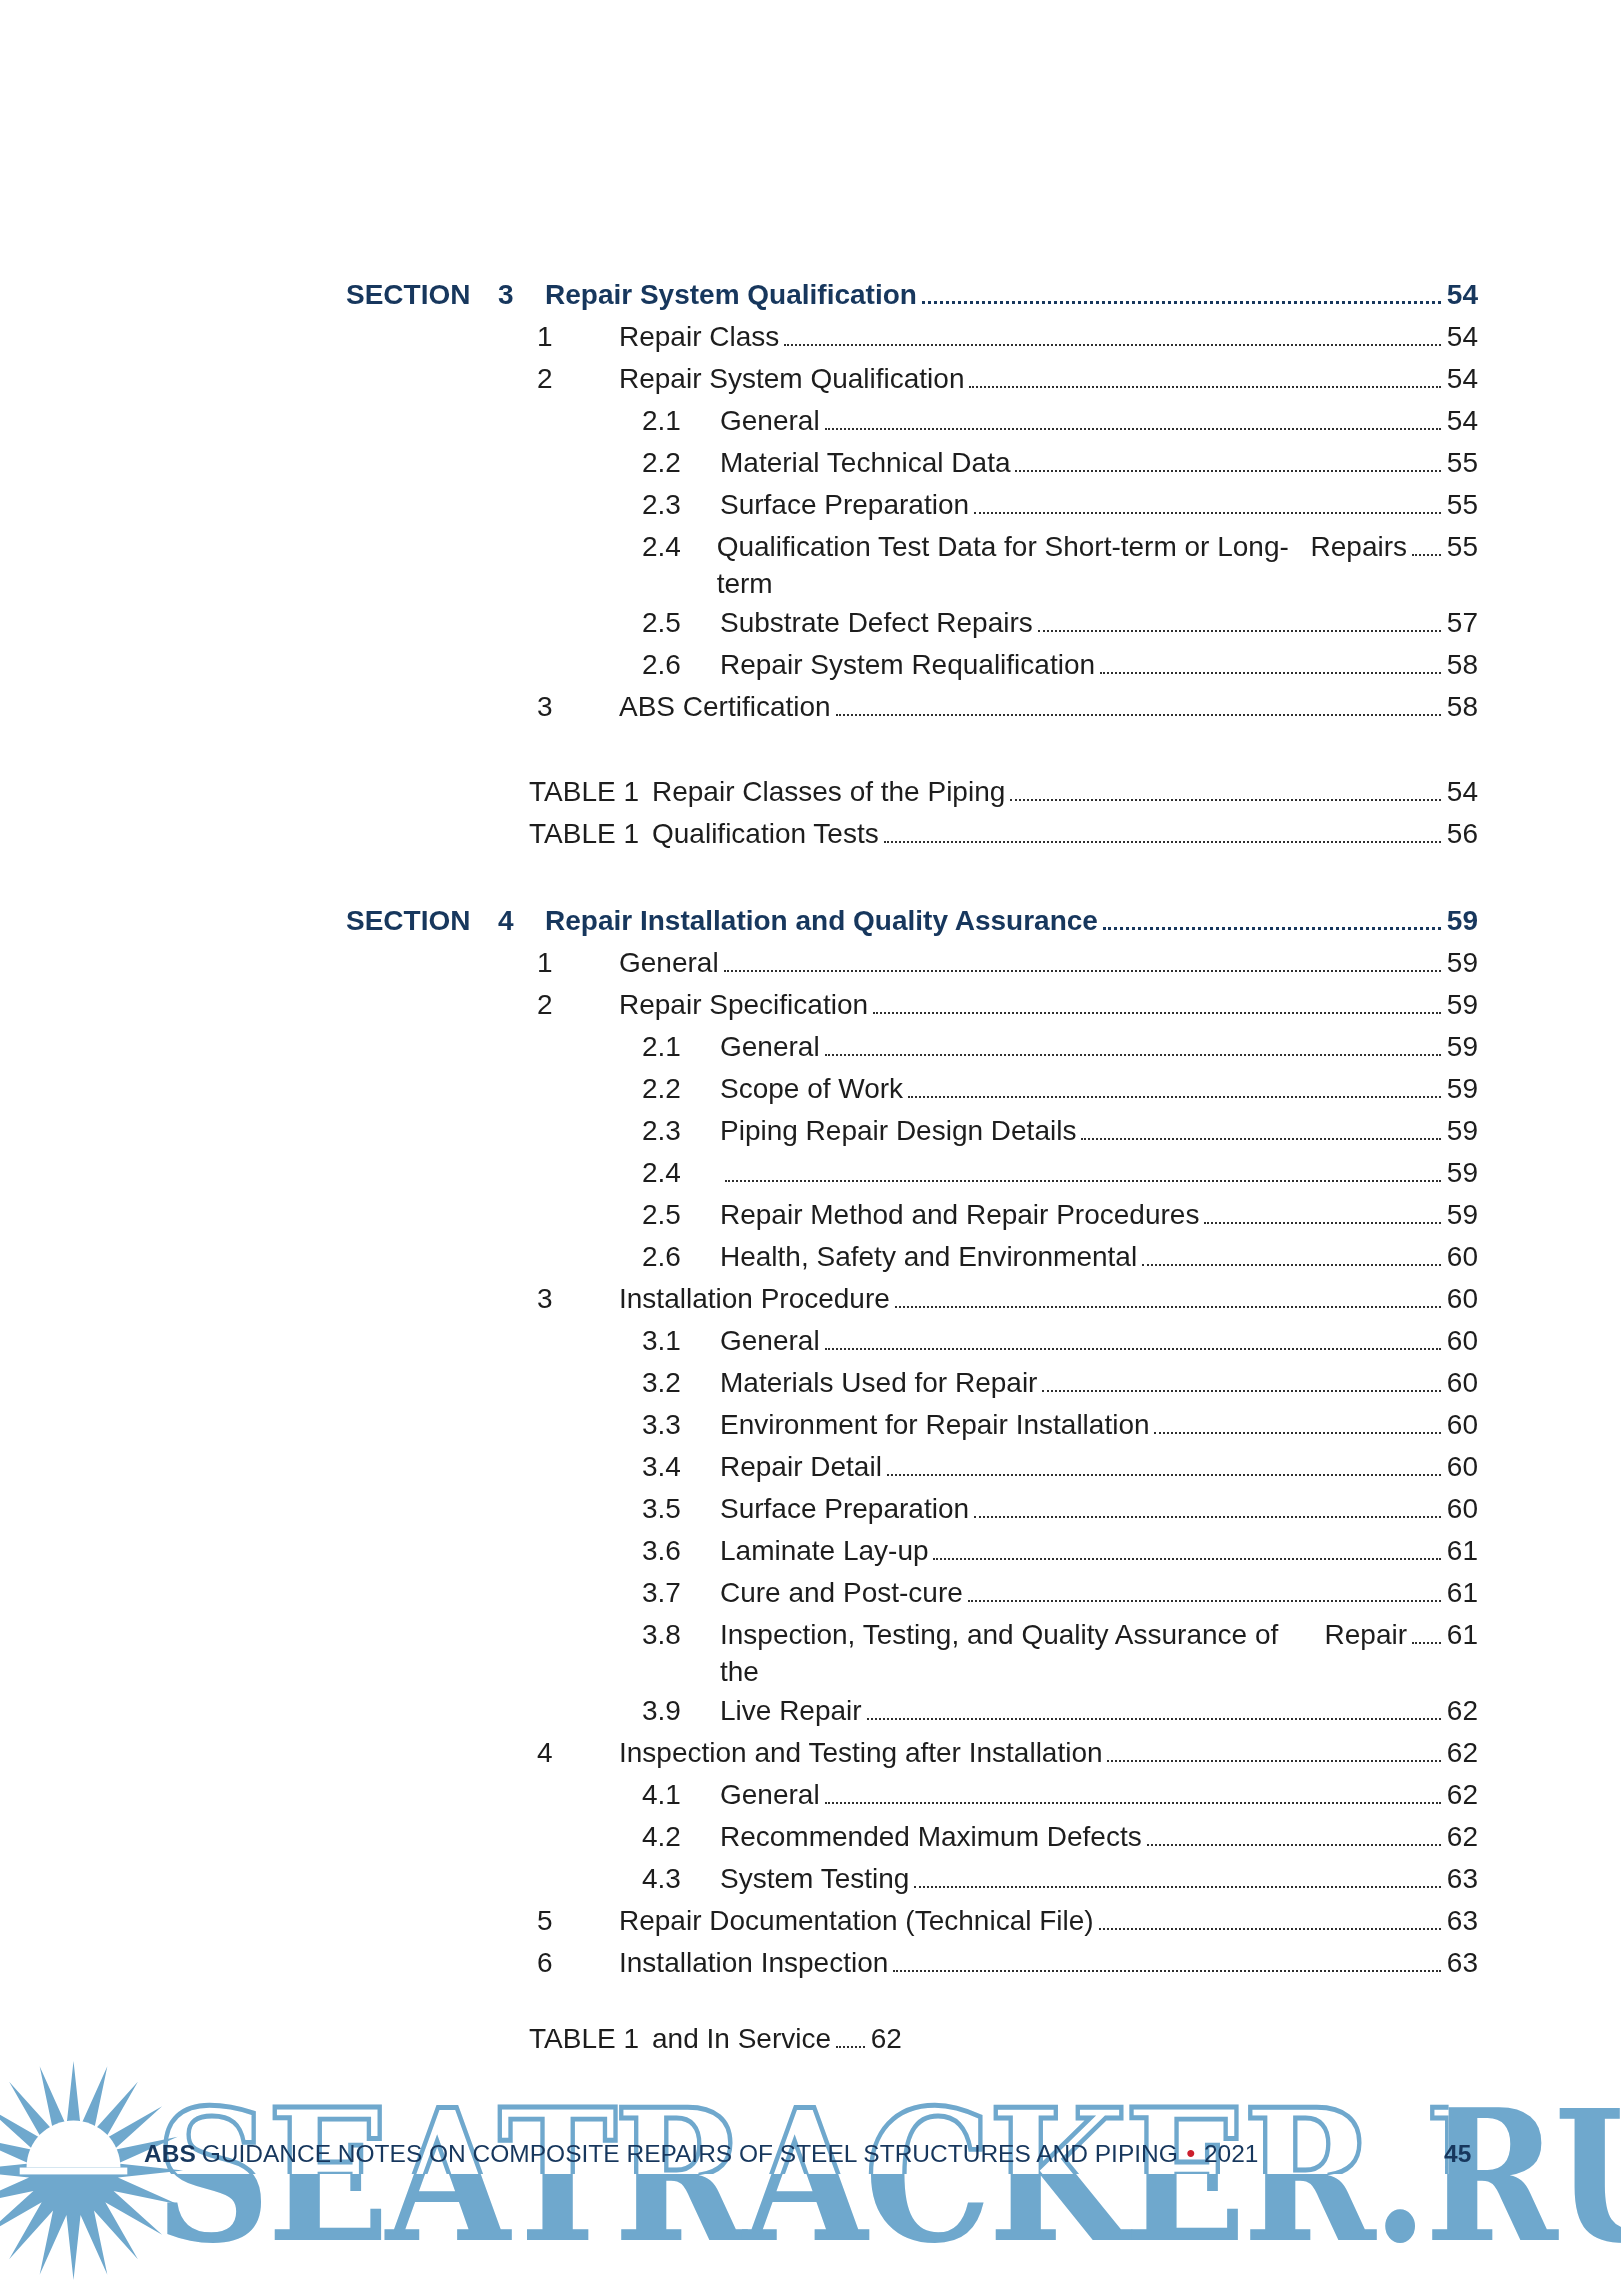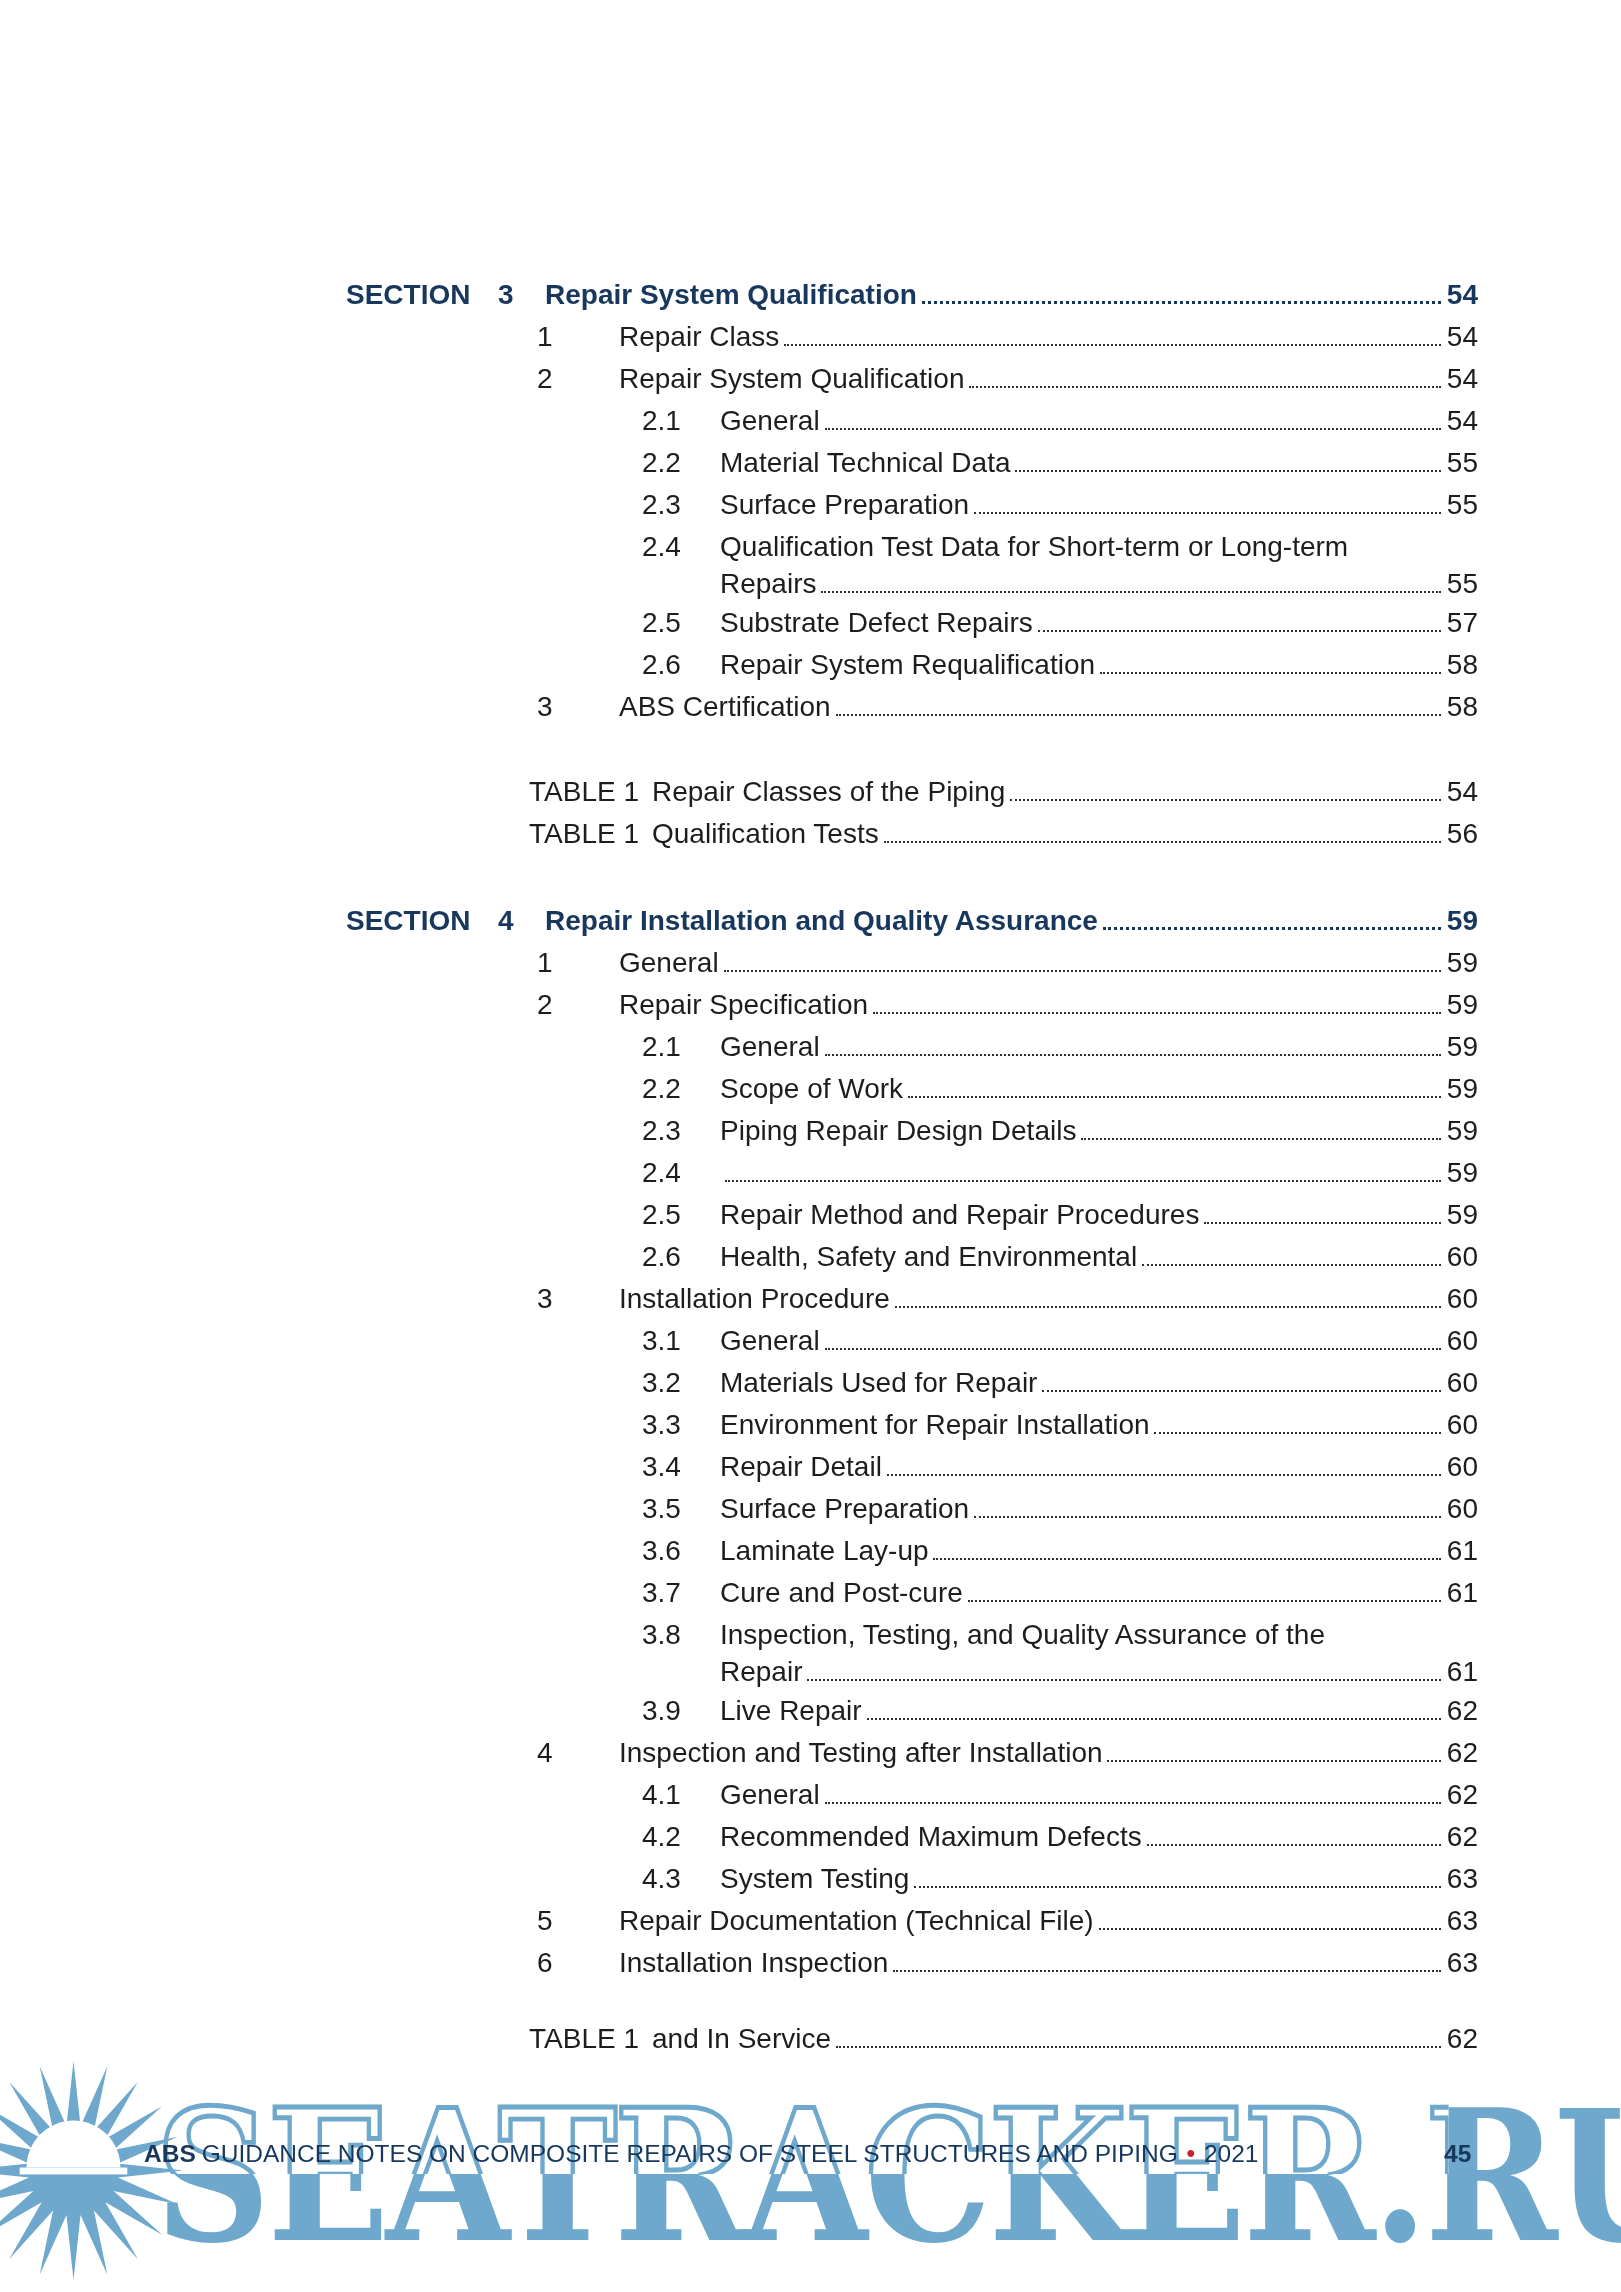--- a/index.html
+++ b/index.html
@@ -26,21 +26,21 @@
   .ind-t{width:191px;flex:0 0 auto;}
   .tlabel{width:123px;}
   .leader{
     flex:1 1 29px;min-width:29px;
     margin:0 5.9px 0 4.9px;
     border-bottom:2.9px dotted #2e2e2e;
     align-self:baseline;
   }
   .header-row .leader{border-bottom:3.9px dotted #17375d;}
   .pagecol{flex:0 0 auto;}
-  .wrap{flex:1 1 auto;display:flex;flex-direction:column;}
+  .wrap{flex:1 1 auto;display:flex;}
   .wrap .l1{line-height:37px;}
   .wrap .l2{display:flex;align-items:baseline;line-height:37px;}
   .tables{margin-top:43px;}
   .section-block + .section-block{margin-top:45px;}
   .section-block.second .tables{margin-top:34px;}
   
   .wm{
     position:absolute;left:155px;top:2078px;width:1470px;height:206px;
     font-family:"DejaVu Serif", serif;font-weight:bold;
     font-size:182px;line-height:196px;letter-spacing:-3.9px;

